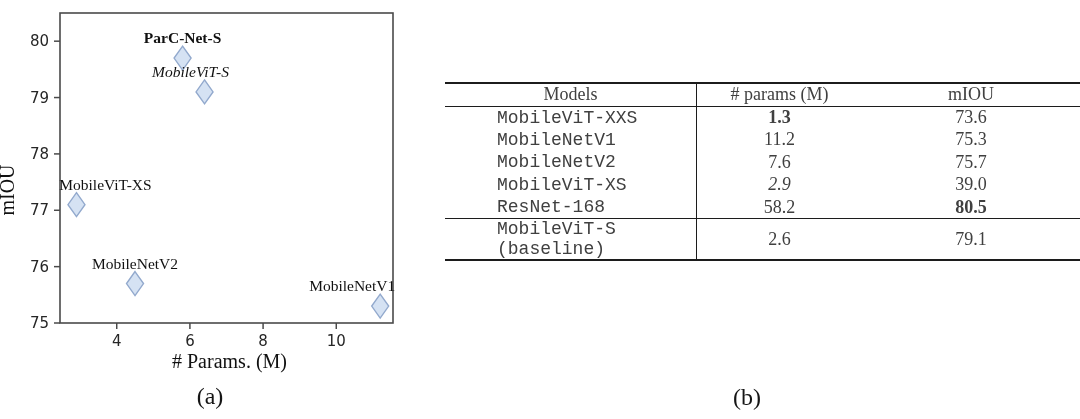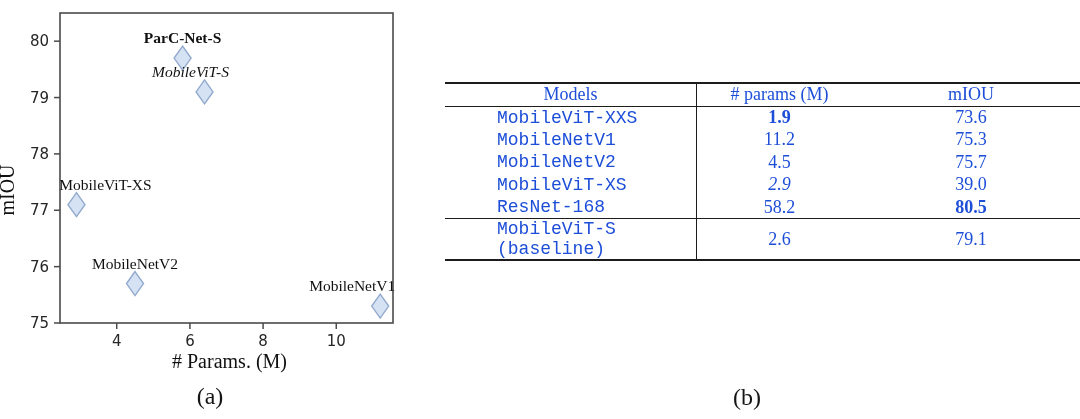--- a/index.html
+++ b/index.html
@@ -10,21 +10,21 @@
   
   #scatter-svg { position: absolute; left: 0; top: 0; }
   #caption-a {
     position: absolute; left: 0; top: 383px; width: 420px;
     text-align: center; font-size: 24px; color: #151515;
   }
   
   #table-box { position: absolute; left: 445px; top: 82px; width: 635px; }
   #results-table {
     border-collapse: collapse; width: 635px; table-layout: fixed;
-    font-family: "Liberation Serif", serif; font-size: 18px; color: #1d4ed8;
+    font-family: "Liberation Serif", serif; font-size: 18px; color: #404040;
     border-top: 2px solid #1c1c1c; border-bottom: 2px solid #1c1c1c;
   }
   #results-table thead tr { height: 23px; border-bottom: 1.7px solid #1c1c1c; }
   #results-table tbody tr { height: 22.5px; }
   #results-table tbody tr.section-end { border-bottom: 1.7px solid #1c1c1c; }
   #results-table th { font-weight: normal; padding: 0; }
   #results-table td { padding: 0; }
   #results-table th:first-child, #results-table td:first-child {
     border-right: 1.6px solid #1c1c1c;
   }
@@ -88,31 +88,31 @@
       <thead>
         <tr>
           <th class="c-model">Models</th>
           <th class="c-params"># params (M)</th>
           <th class="c-miou">mIOU</th>
         </tr>
       </thead>
       <tbody id="results-tbody">
           <tr>
             <td class="model">MobileViT-XXS</td>
-            <td class="params v-bold">1.9</td>
+            <td class="params v-bold">1.3</td>
             <td class="miou">73.6</td>
           </tr>
           <tr>
             <td class="model">MobileNetV1</td>
             <td class="params">11.2</td>
             <td class="miou">75.3</td>
           </tr>
           <tr>
             <td class="model">MobileNetV2</td>
-            <td class="params">4.5</td>
+            <td class="params">7.6</td>
             <td class="miou">75.7</td>
           </tr>
           <tr>
             <td class="model">MobileViT-XS</td>
             <td class="params v-italic">2.9</td>
             <td class="miou">39.0</td>
           </tr>
           <tr class="section-end">
             <td class="model">ResNet-168</td>
             <td class="params">58.2</td>

